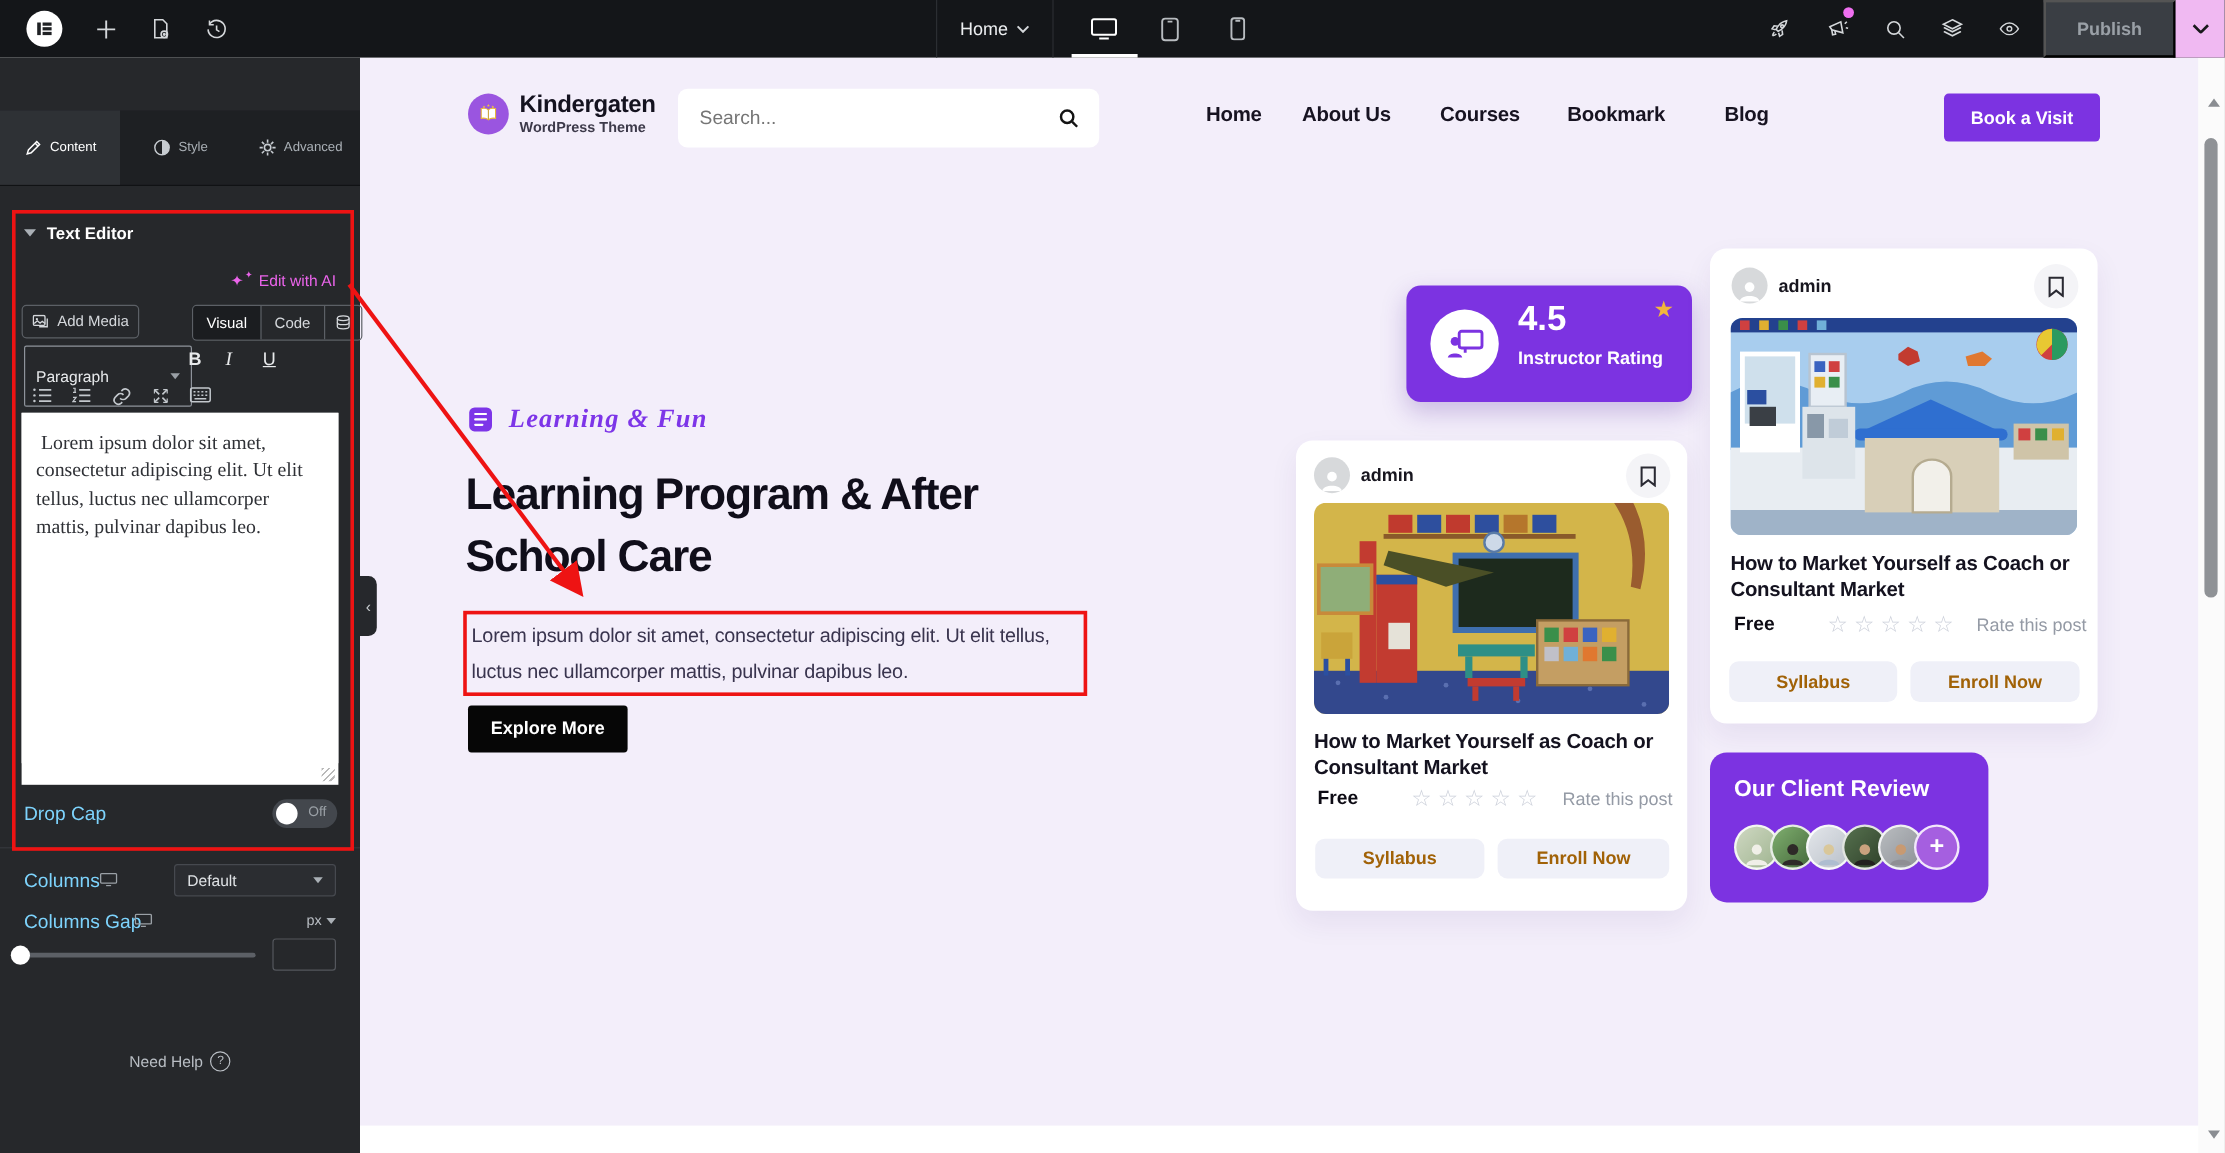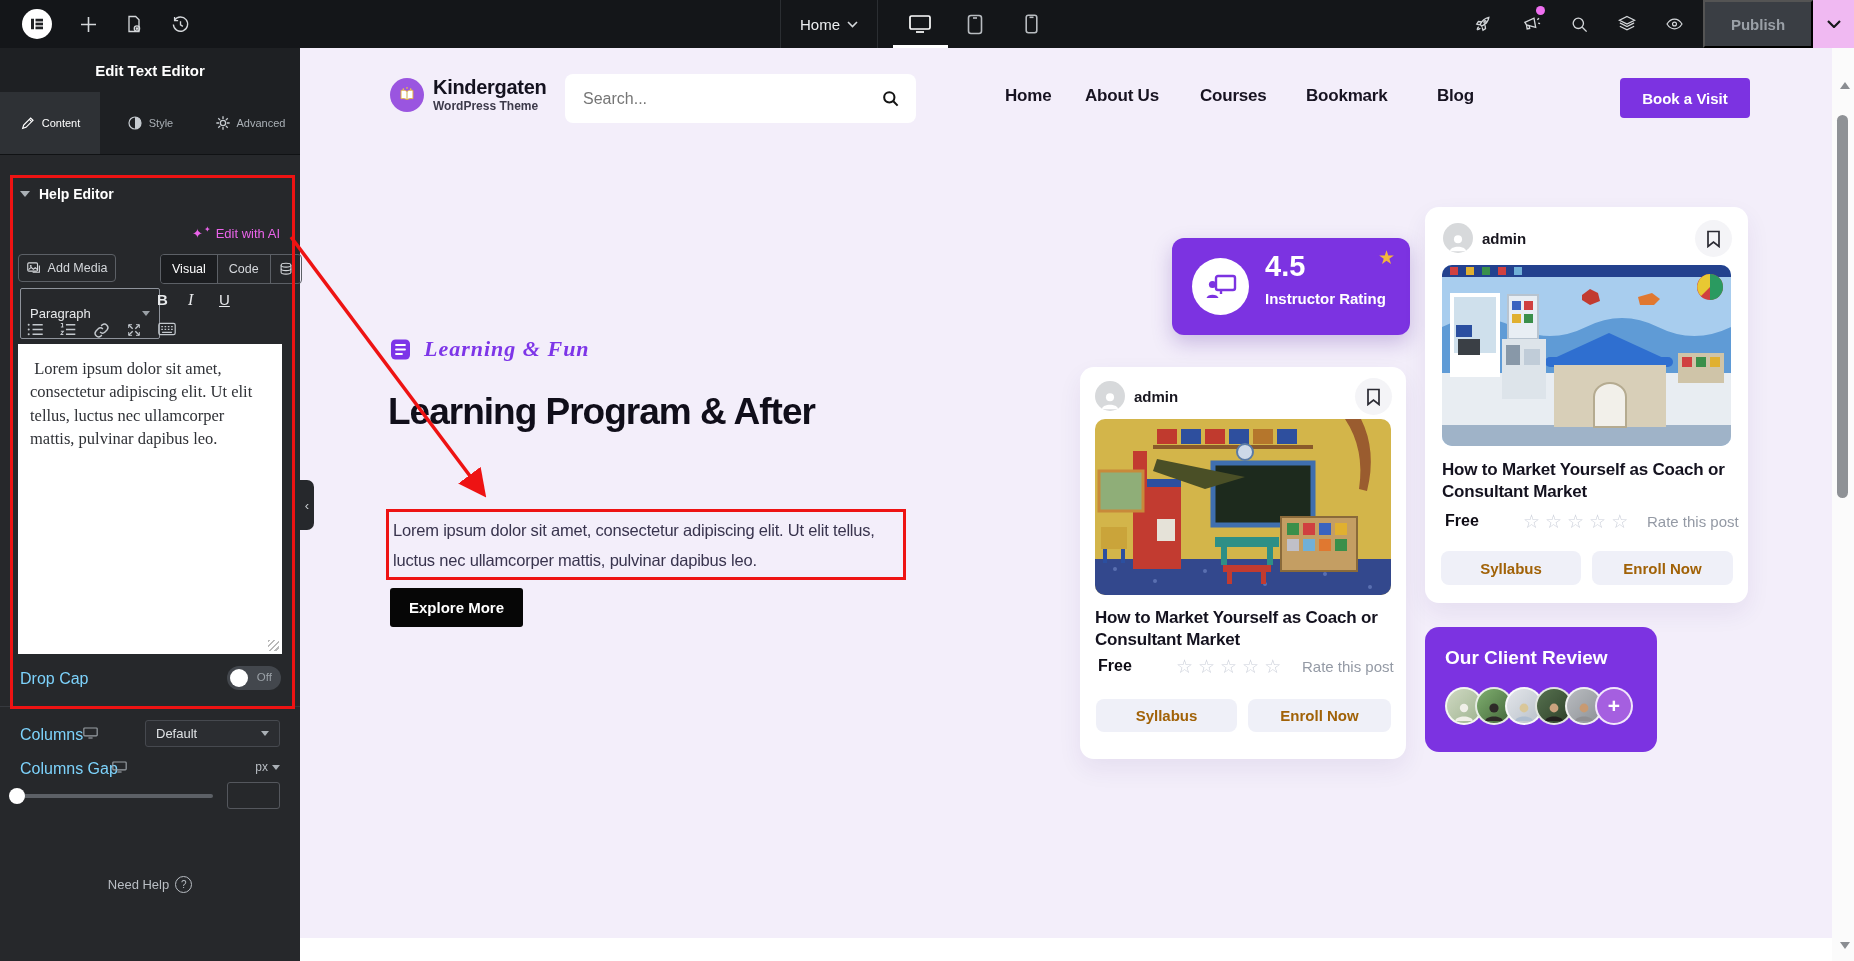--- a/index.html
+++ b/index.html
@@ -202,21 +202,20 @@
     </button>
     <button class="publish-btn">Publish</button>
     <div class="publish-dd">
       <svg width="14" height="8" viewBox="0 0 14 8" fill="none" stroke="#18191b" stroke-width="2.2">
           <path d="M1 1l6 6 6-6"></path>
         </svg>
     </div>
   </header>
 
   <aside class="panel">
-    <div class="panel-head">Edit Text Editor</div>
     <div class="panel-tabs">
       <div class="ptab active">
         <svg width="16" height="16" viewBox="0 0 24 24" fill="none" stroke="#fff" stroke-width="1.8">
             <path d="M4 20l1.5-5L16 4.5l3.5 3.5L9 18.5z"></path>
             <path d="M14 6.5l3.5 3.5"></path>
           </svg>
         <span>Content</span>
       </div>
       <div class="ptab">
         <svg width="16" height="16" viewBox="0 0 24 24">
@@ -229,21 +228,21 @@
         <svg width="16" height="16" viewBox="0 0 24 24" fill="none" stroke="#c7ccd1" stroke-width="2">
             <circle cx="12" cy="12" r="4"></circle>
             <path d="M12 2v4M12 18v4M2 12h4M18 12h4M4.9 4.9l2.8 2.8M16.3 16.3l2.8 2.8M19.1 4.9l-2.8 2.8M7.7 16.3l-2.8 2.8"></path>
           </svg>
         <span>Advanced</span>
       </div>
     </div>
 
     <div class="sec-head">
       <span class="caret-dn"></span>
-      <span>Help Editor</span>
+      <span>Text Editor</span>
     </div>
 
     <div class="ai-row">
       <span style="font-size:13px;">✦</span>
       <span style="font-size:8px;margin-left:-4px;margin-top:-8px;">✦</span>
       <span>Edit with AI</span>
     </div>
 
     <button class="addmedia">
       <svg width="15" height="13" viewBox="0 0 20 17" fill="none" stroke="#d5d8dc" stroke-width="1.5">
@@ -385,20 +384,21 @@
 
     <div class="kicker">
       <svg width="25" height="25" viewBox="0 0 25 25">
           <rect x="3" y="2.5" width="19" height="20" rx="4.5" fill="#7d35e8"></rect>
           <path d="M8 8h9M8 12.5h9M8 17h6" stroke="#fff" stroke-width="1.8" stroke-linecap="round"></path>
         </svg>
       <span class="kicker-txt">Learning &amp; Fun</span>
     </div>
     <h1 class="hero-title" style="margin:0;">
       <span>Learning Program &amp; After</span>
+      <span>School Care</span>
     </h1>
     <div class="hero-para">
       <span>Lorem ipsum dolor sit amet, consectetur adipiscing elit. Ut elit tellus,</span>
       <span>luctus nec ullamcorper mattis, pulvinar dapibus leo.</span>
     </div>
     <button class="explore-btn">Explore More</button>
 
     <div class="rating-card">
       <span class="gold-star">★</span>
       <div class="rating-circ">

